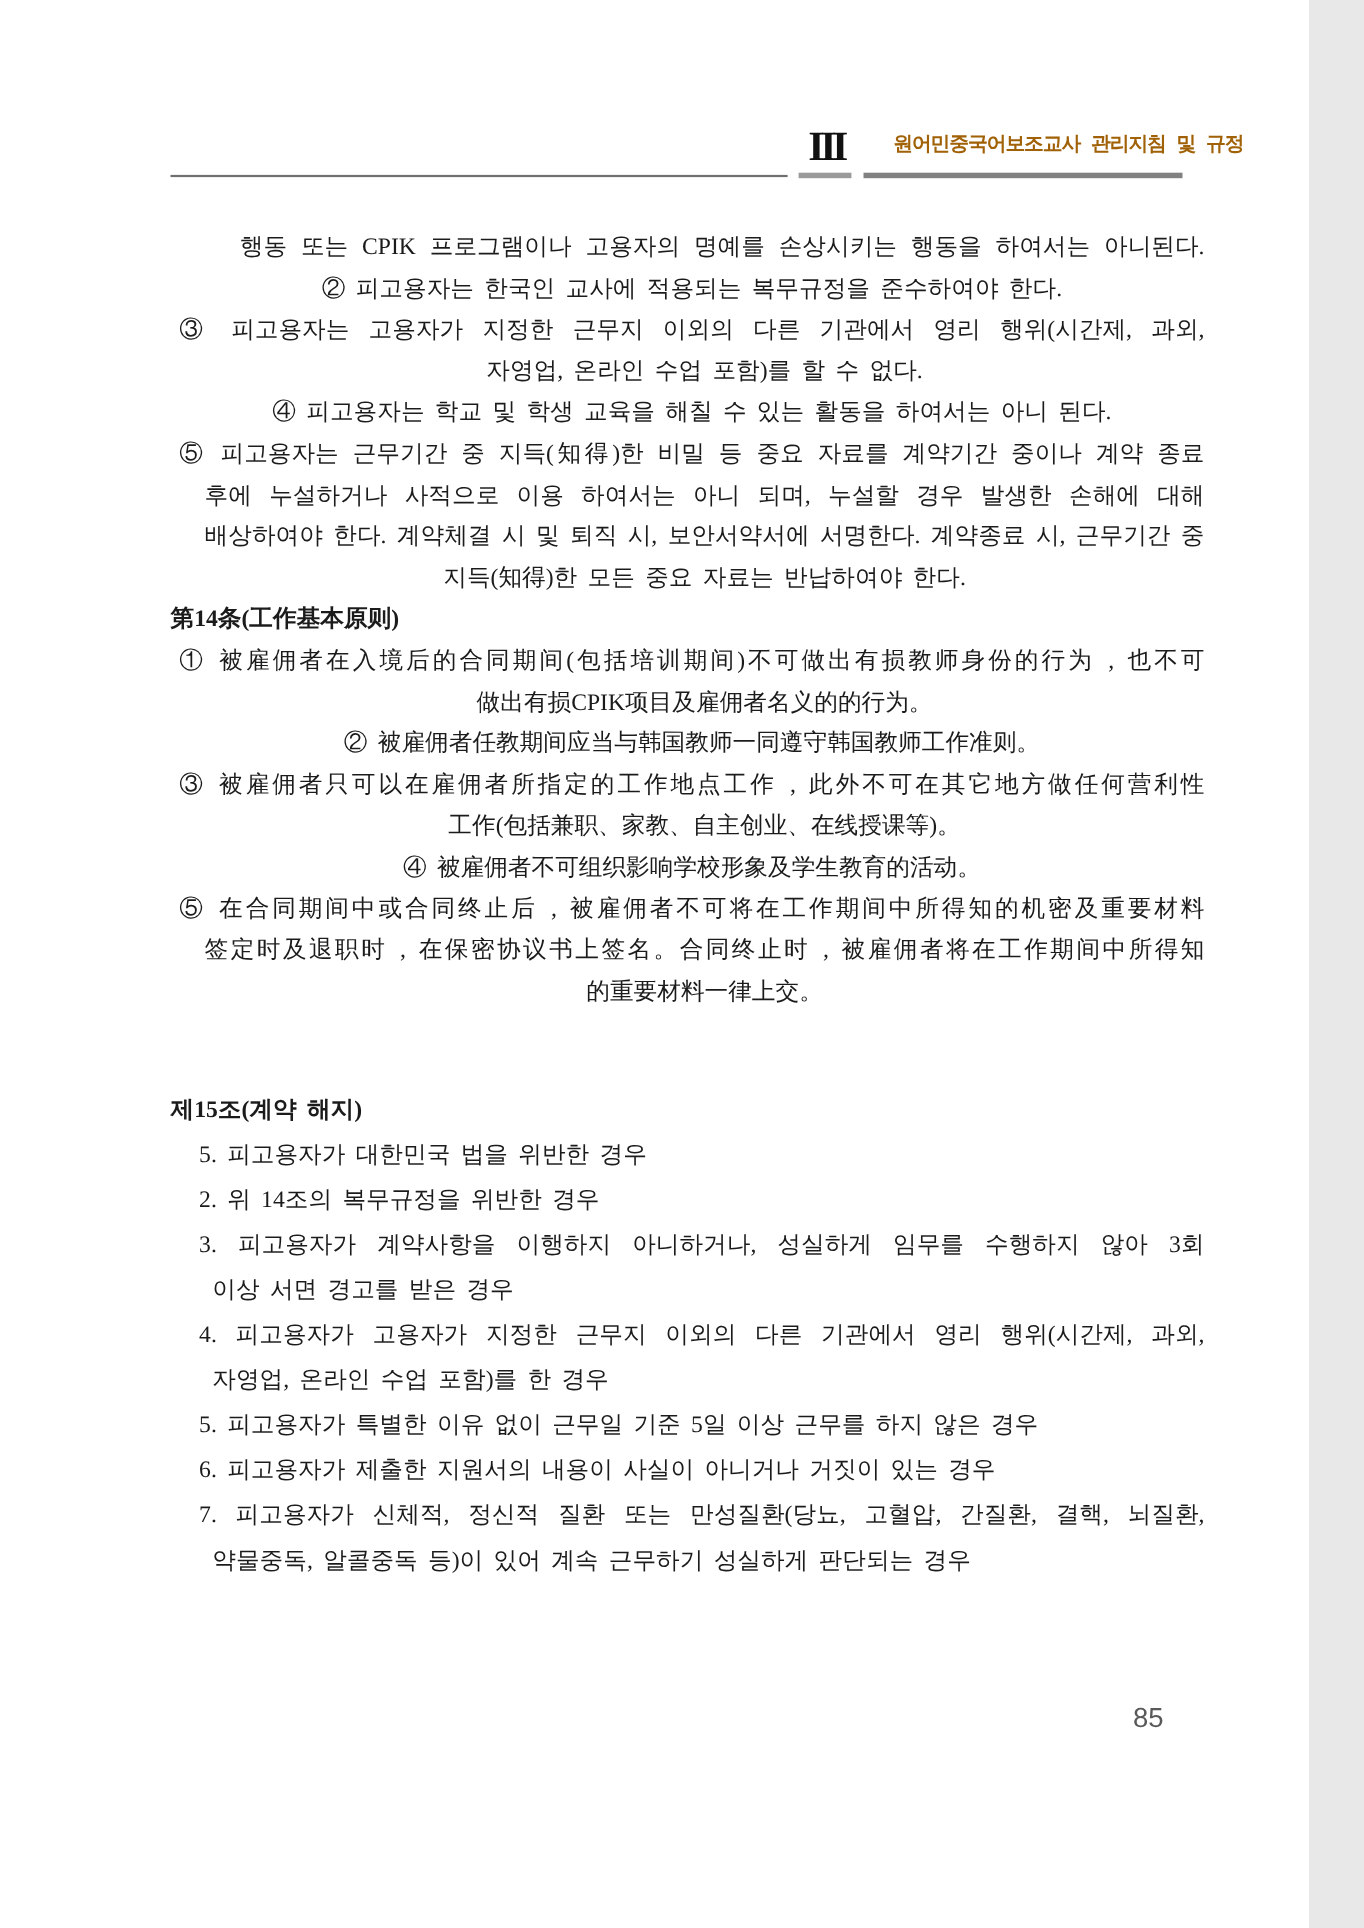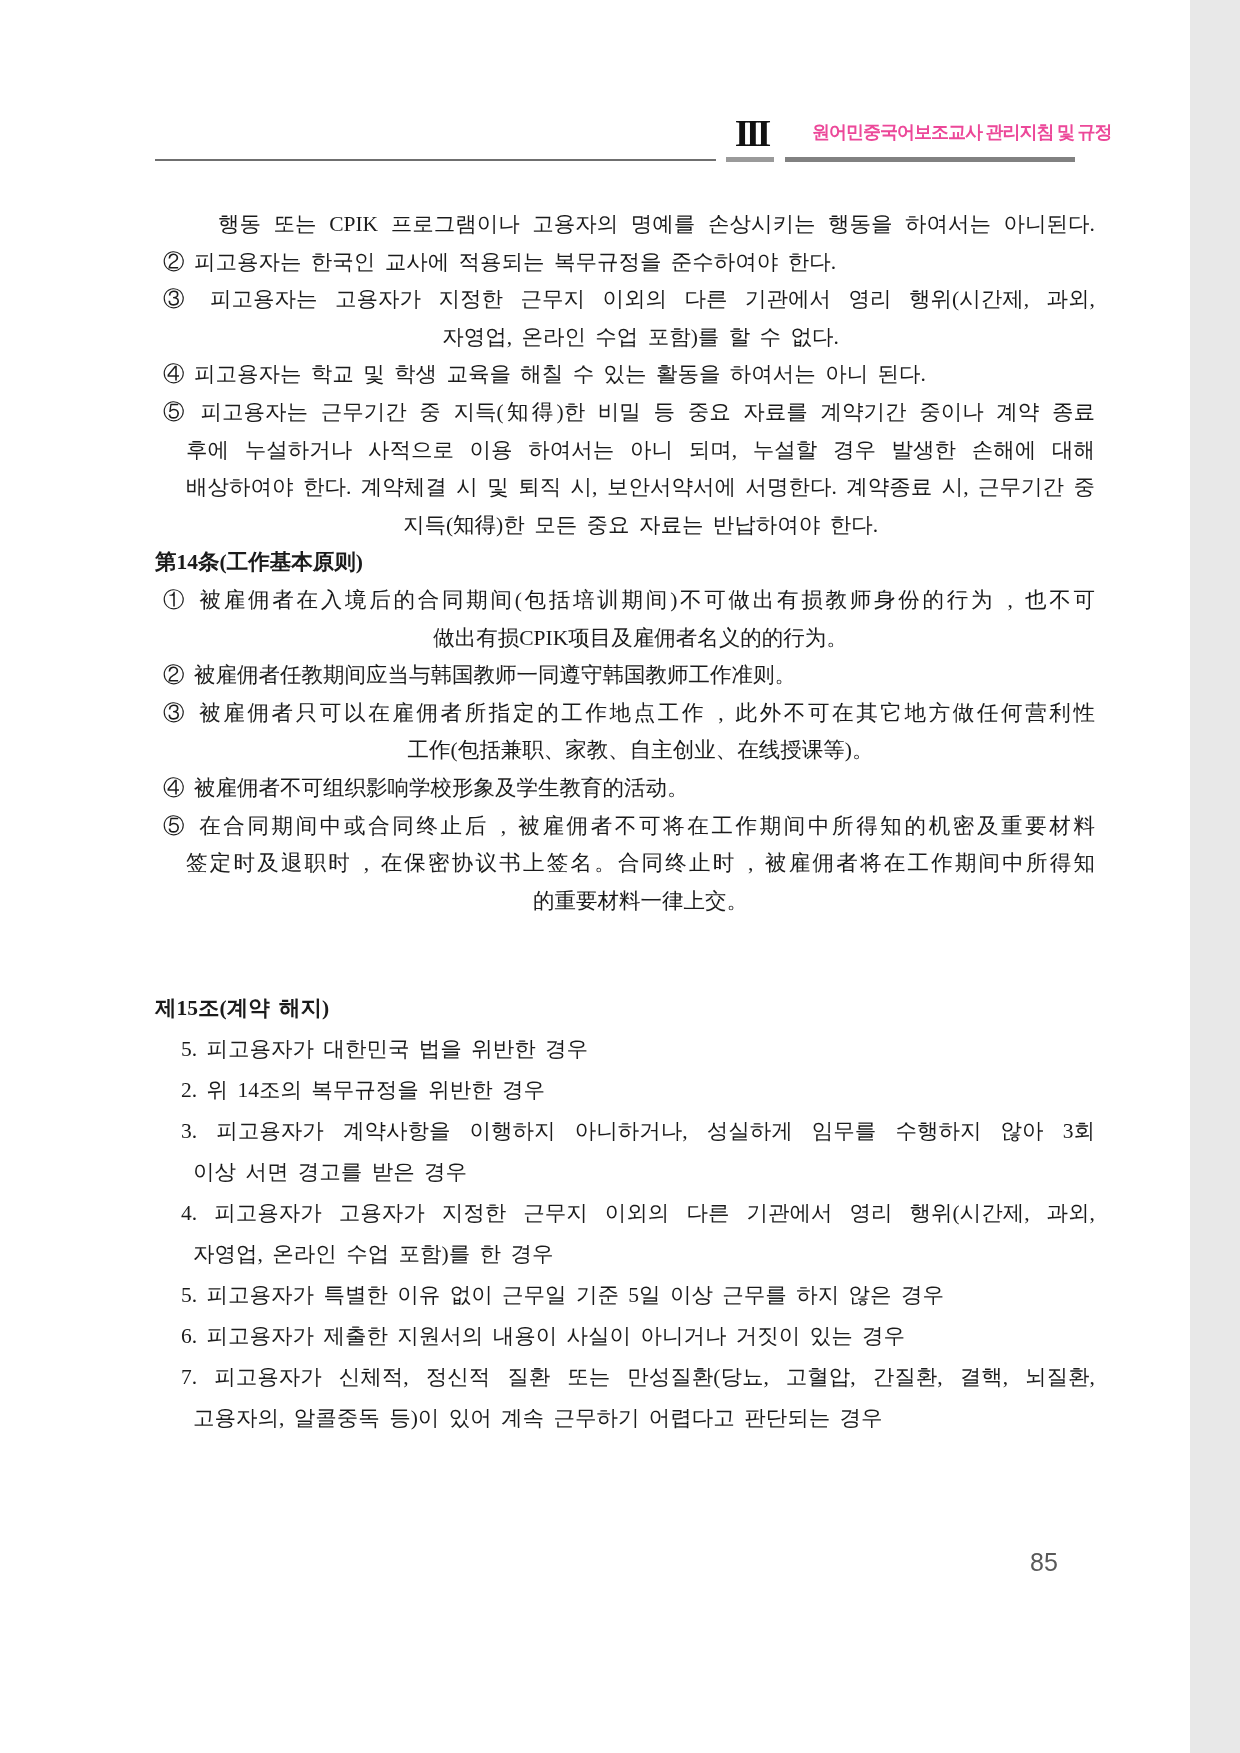--- a/index.html
+++ b/index.html
@@ -21,41 +21,41 @@
     font-family:"Liberation Serif","DejaVu Serif",serif;
     font-size:38px;font-weight:bold;letter-spacing:-4px;
     color:#111;line-height:42px;text-align:center;
   }
   .hdr-rule-mid{
     position:absolute;left:726px;top:157px;width:48px;height:5px;
     background:#9a9a9a;
   }
   .hdr-title{
     position:absolute;left:812px;top:119px;width:290px;height:26px;
-    font-family:Liberation Serif, serif;
+    font-family:Liberation Mono, monospace;
     font-size:18px;font-weight:bold;letter-spacing:-1px;
-    color:#ec4899;line-height:26px;white-space:nowrap;
+    color:#a16207;line-height:26px;white-space:nowrap;
   }
   .hdr-rule-right{
     position:absolute;left:785px;top:157px;width:290px;height:5px;
     background:#818181;
   }
   
   .block{
     position:absolute;left:148px;width:947px;
     font-size:21.5px;word-spacing:4px;
   }
   #block-a{top:206px;}
   #block-a .ln{line-height:37.6px;height:37.6px;}
   #block-c{top:988px;}
   #block-c .ln{line-height:41px;height:41px;}
   .ln{white-space:nowrap;overflow:visible;}
   .ln.jf{white-space:normal;text-align:justify;text-align-last:justify;}
   .ind-first{padding-left:70px;}
-  .ind-item{padding-left:15px;}
+  .ind-item{padding-left:15px;text-align:center;}
   .ind-cont{padding-left:38px;text-align:center;}
   .ind-head{padding-left:7px;font-weight:bold;}
   .ind-sub{padding-left:33px;}
   .ind-subcont{padding-left:45px;}
   .jf.ind-first,.jf.ind-item,.jf.ind-cont,.jf.ind-sub{padding-right:0;}
   
   .page-number{
     position:absolute;left:1030px;top:1548px;width:40px;
     font-family:"Liberation Sans","DejaVu Sans",sans-serif;
     font-size:25px;color:#595959;letter-spacing:0px;
@@ -98,17 +98,17 @@
     <div class="ln ind-head">제15조(계약 해지)</div>
     <div class="ln ind-sub">5. 피고용자가 대한민국 법을 위반한 경우</div>
     <div class="ln ind-sub">2. 위 14조의 복무규정을 위반한 경우</div>
     <div class="ln ind-sub jf">3. 피고용자가 계약사항을 이행하지 아니하거나, 성실하게 임무를 수행하지 않아 3회</div>
     <div class="ln ind-subcont">이상 서면 경고를 받은 경우</div>
     <div class="ln ind-sub jf">4. 피고용자가 고용자가 지정한 근무지 이외의 다른 기관에서 영리 행위(시간제, 과외,</div>
     <div class="ln ind-subcont">자영업, 온라인 수업 포함)를 한 경우</div>
     <div class="ln ind-sub">5. 피고용자가 특별한 이유 없이 근무일 기준 5일 이상 근무를 하지 않은 경우</div>
     <div class="ln ind-sub">6. 피고용자가 제출한 지원서의 내용이 사실이 아니거나 거짓이 있는 경우</div>
     <div class="ln ind-sub jf">7. 피고용자가 신체적, 정신적 질환 또는 만성질환(당뇨, 고혈압, 간질환, 결핵, 뇌질환,</div>
-    <div class="ln ind-subcont">고용자의, 알콜중독 등)이 있어 계속 근무하기 어렵다고 판단되는 경우</div>
+    <div class="ln ind-subcont">약물중독, 알콜중독 등)이 있어 계속 근무하기 성실하게 판단되는 경우</div>
   </div>
 
   <div class="page-number">85</div>
 </div>
 
 </body></html>

